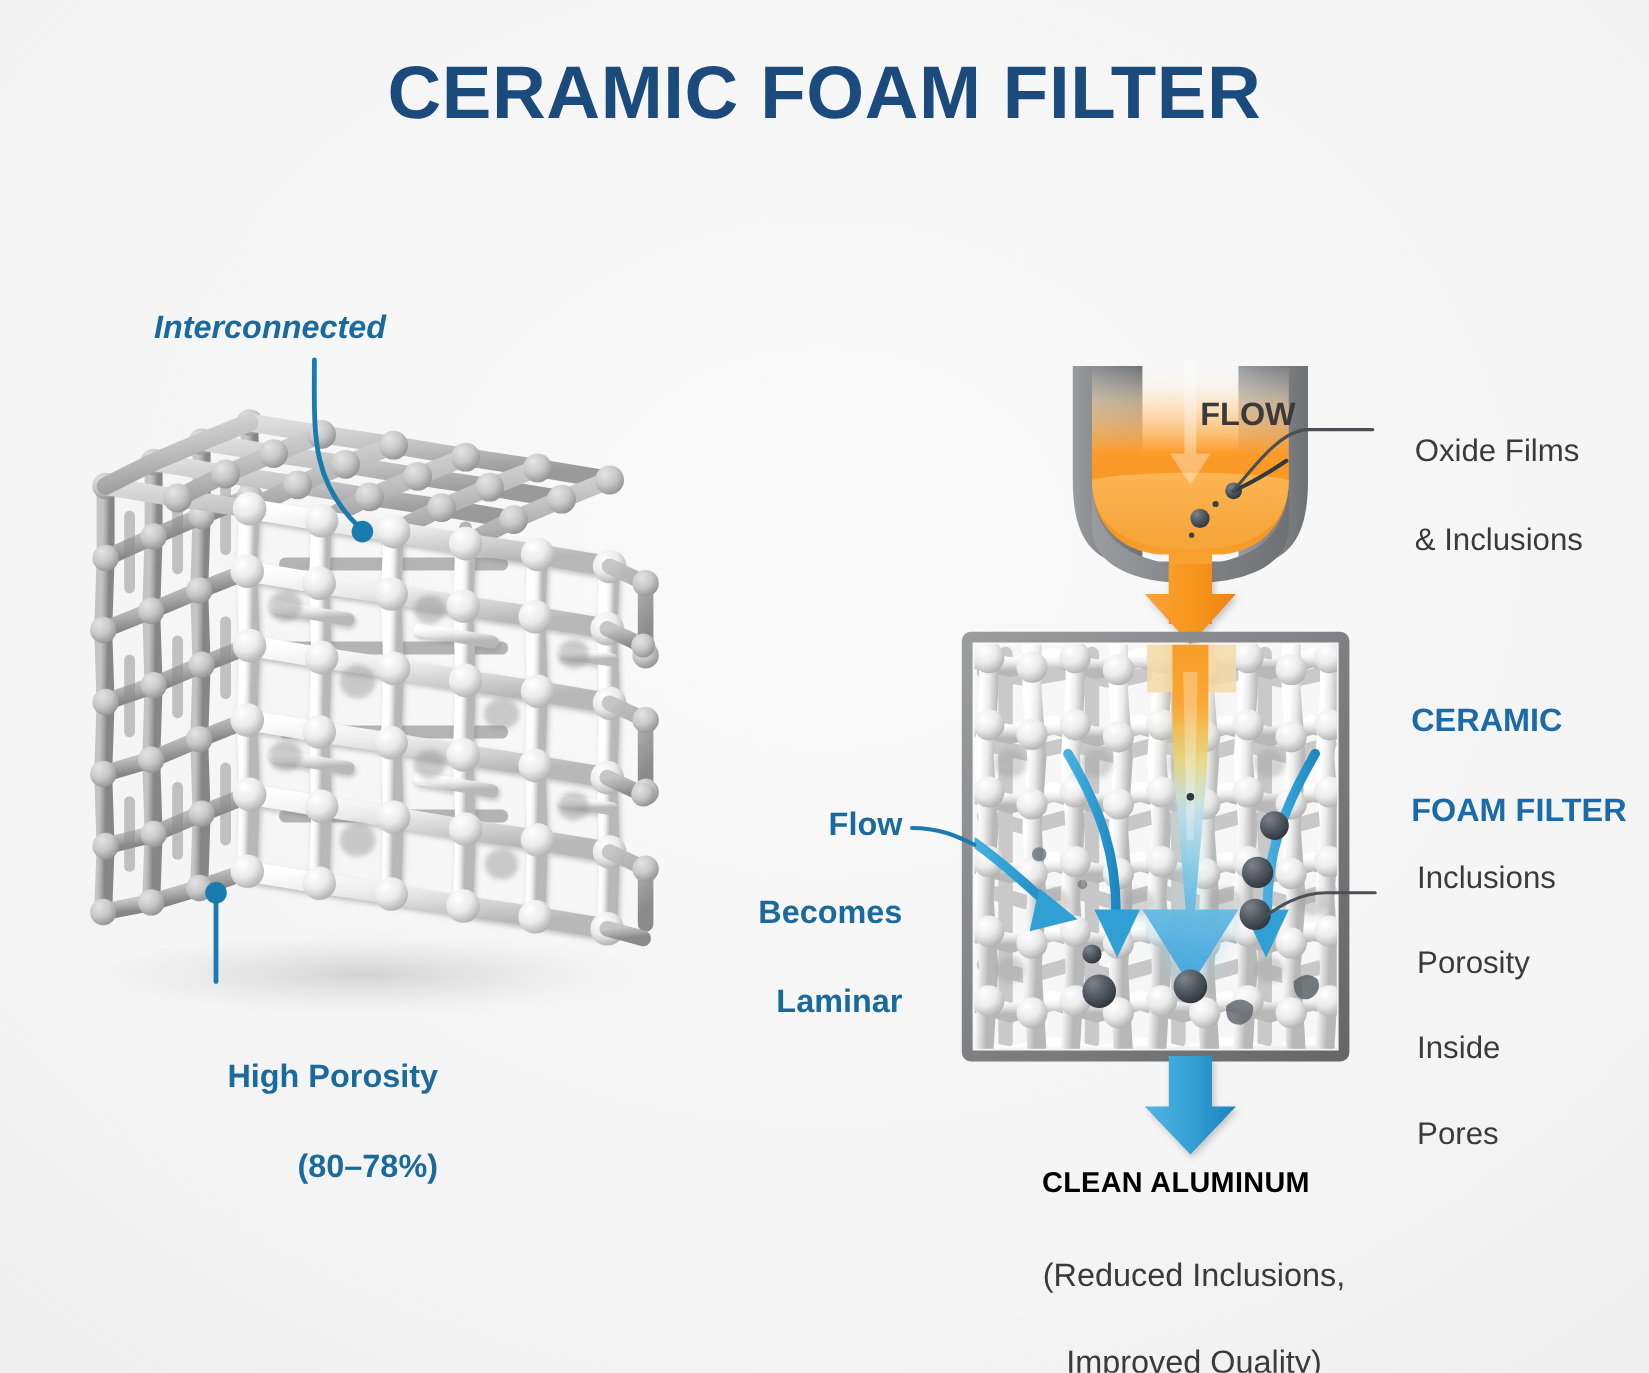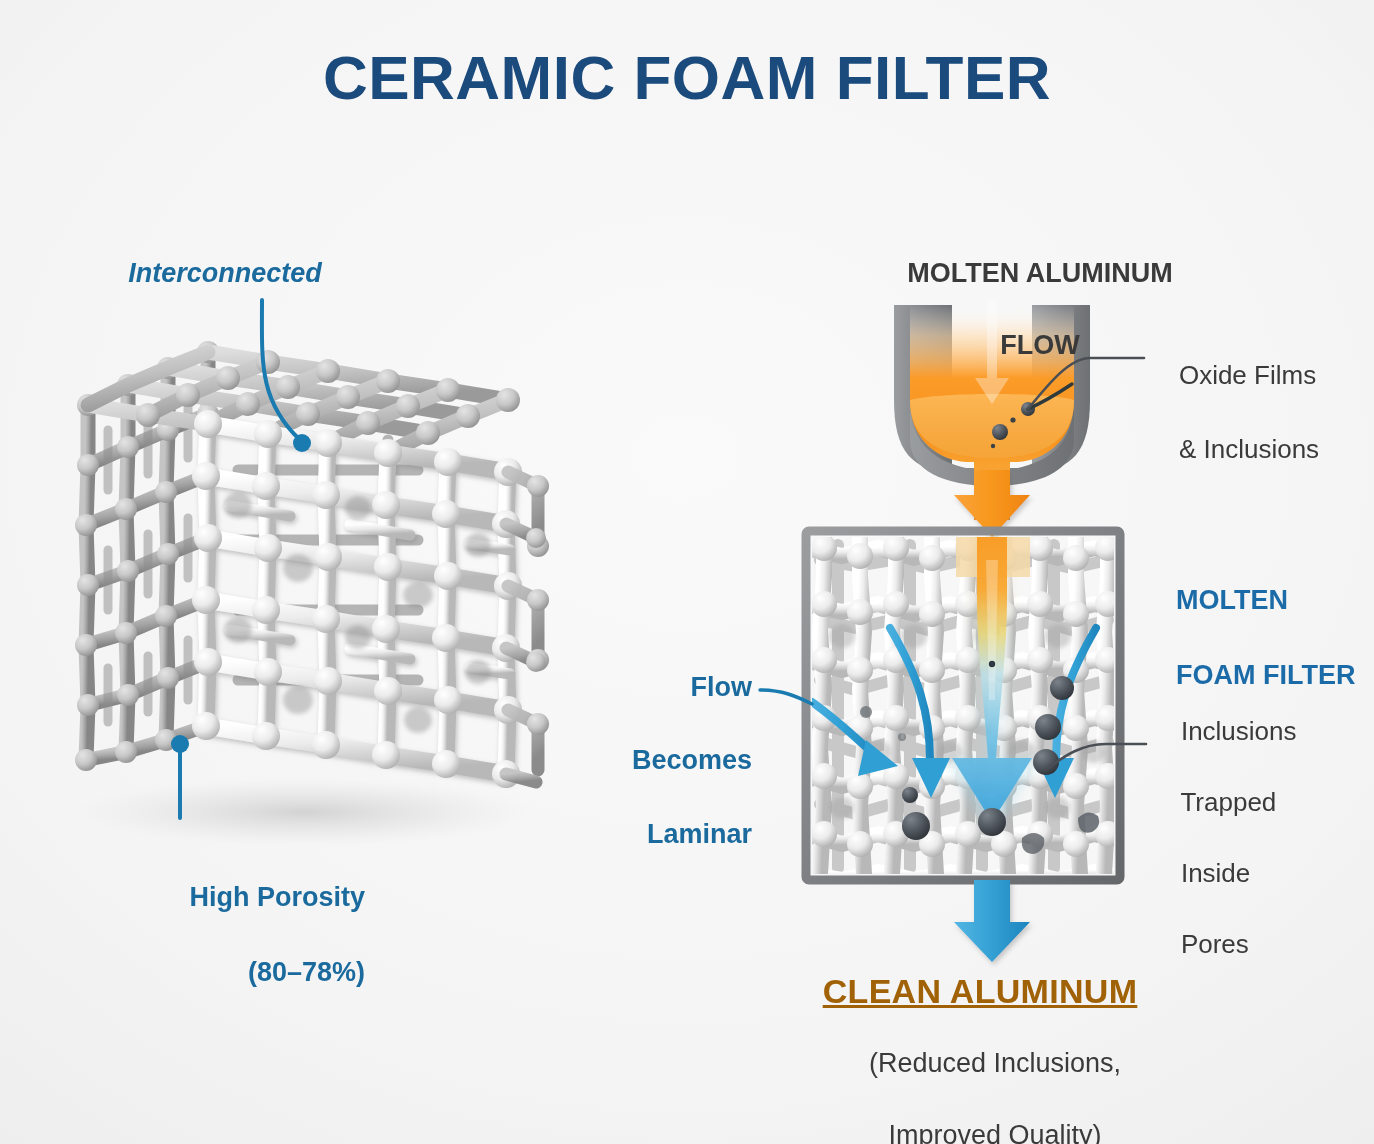--- a/index.html
+++ b/index.html
@@ -48,21 +48,21 @@
   .lbl-inclusions{
     top:678px;left:1152px;width:230px;text-align:left;
     font-size:26px;font-weight:normal;line-height:1.37;color:#3a3a3a;
   }
   .lbl-laminar{
     top:632px;left:560px;width:192px;text-align:right;
     font-size:27px;font-weight:bold;line-height:1.36;color:#1a6a9e;
   }
   .lbl-clean{
     top:972px;left:760px;width:440px;text-align:center;
-    font-size:34px;font-weight:bold;color:#a16207;letter-spacing:0.3px;text-decoration:underline;
+    font-size:24px;font-weight:bold;color:#000000;letter-spacing:0.3px;
   }
   .lbl-clean-sub{
     top:1010px;left:740px;width:480px;text-align:center;
     font-size:27px;font-weight:normal;line-height:1.33;color:#3a3a3a;
   }
 </style>
 </head>
 <body>
 
 <div id="stage">
@@ -723,37 +723,37 @@
   <div class="txt lbl-interconnect">
     <span>Interconnected</span><br>
   </div>
 
   <div class="txt lbl-porosity">
     <span>High Porosity</span><br>
     <span>(80–78%)</span>
   </div>
 
   <div class="txt lbl-molten">
-    <span>MOLTEN ALUMINUM</span><br>
+    <br>
     <span>FLOW</span>
   </div>
 
   <div class="txt lbl-oxide">
     <span>Oxide Films</span><br>
     <span>&amp; Inclusions</span>
   </div>
 
   <div class="txt lbl-cff">
-    <span>MOLTEN</span><br>
+    <span>CERAMIC</span><br>
     <span>FOAM FILTER</span>
   </div>
 
   <div class="txt lbl-inclusions">
     <span>Inclusions</span><br>
-    <span>Trapped</span><br>
+    <span>Porosity</span><br>
     <span>Inside</span><br>
     <span>Pores</span>
   </div>
 
   <div class="txt lbl-laminar">
     <span>Flow</span><br>
     <span>Becomes</span><br>
     <span>Laminar</span>
   </div>
 

